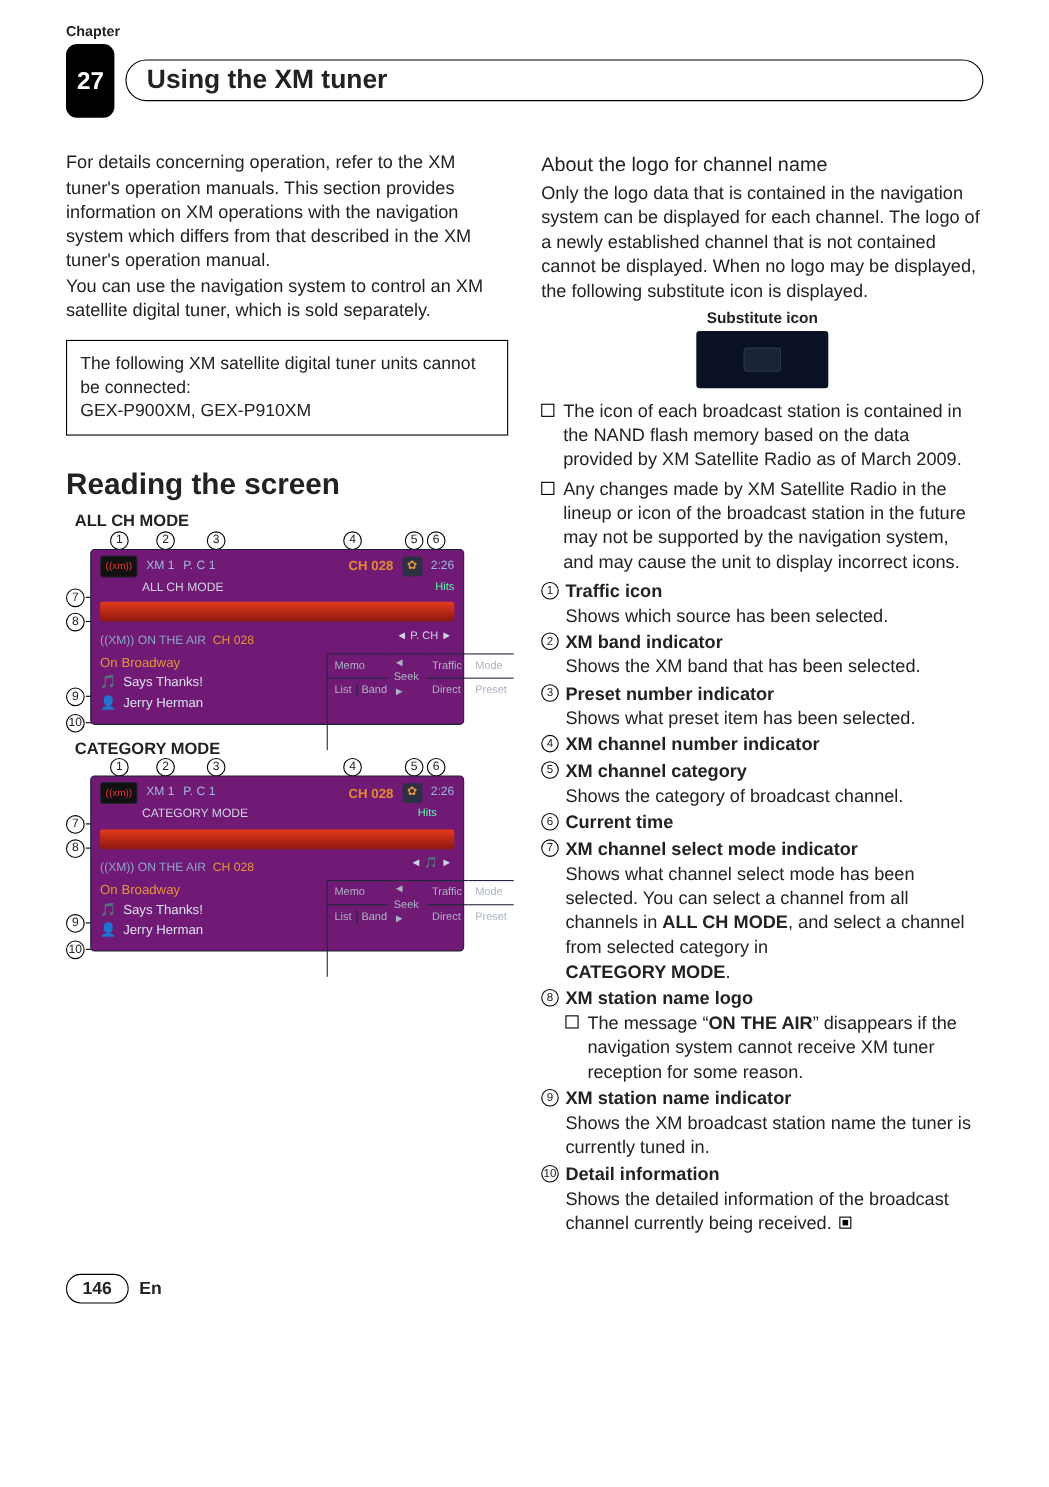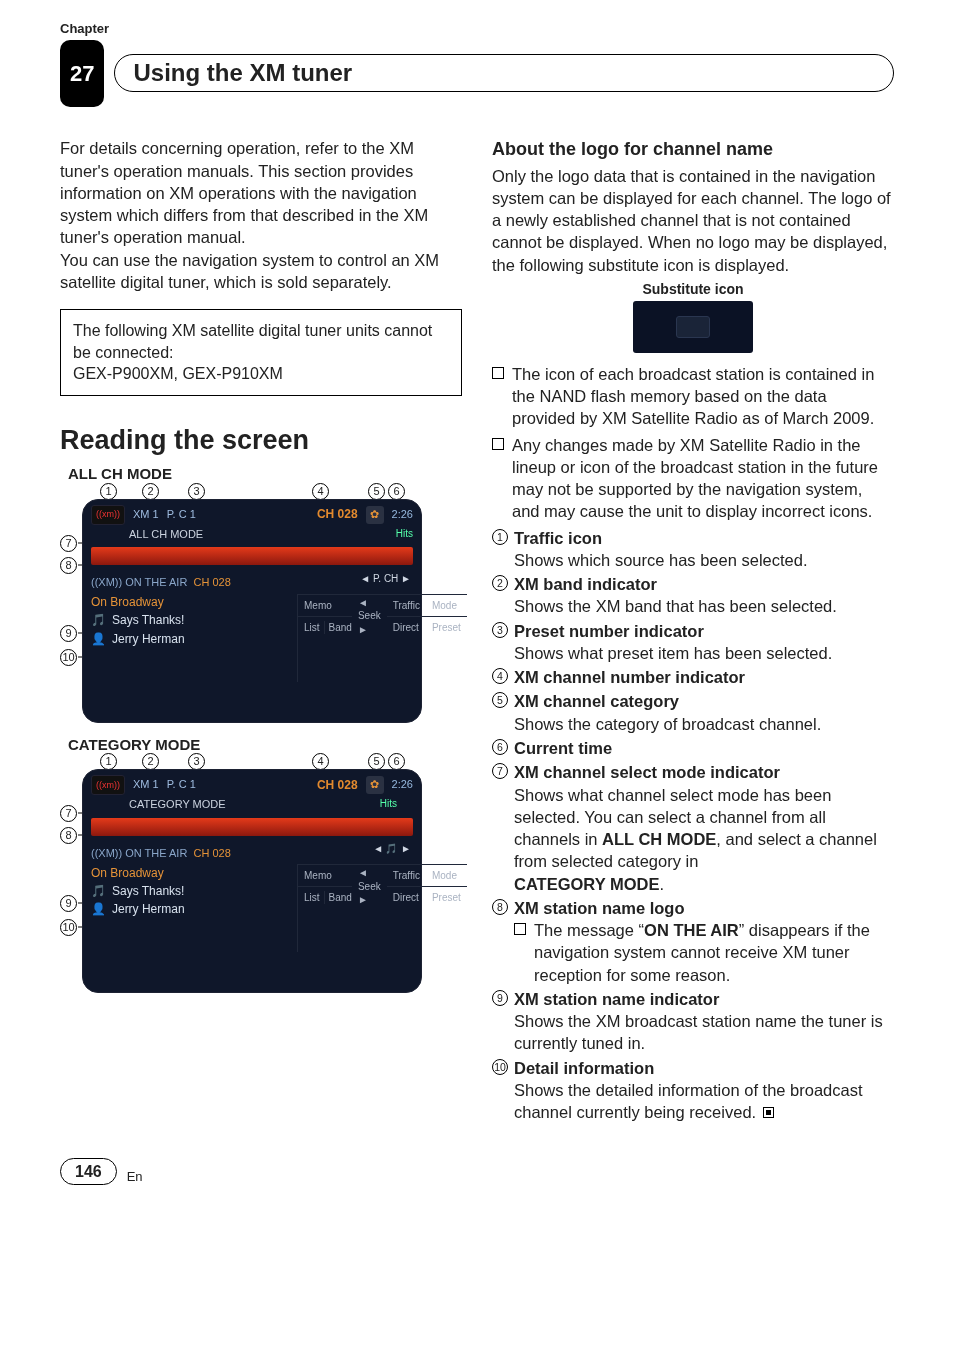--- a/index.html
+++ b/index.html
@@ -37,21 +37,21 @@
     font-family: "Arial Black", Arial, sans-serif;
     font-weight: 900; font-size: 27px; margin-top: 26px; margin-bottom: 6px;
   }
   .mode-label {
     font-family: "Arial Black", Arial, sans-serif;
     font-weight: 900; font-size: 15px; margin: 6px 0 2px 8px;
   }
   
   .shot-wrap { position: relative; padding: 12px 0 6px 22px; }
   .shot {
-    width: 340px; height: 224px; background: #0f172a; border-radius: 16px;
+    width: 340px; height: 160px; background: #701a75; border-radius: 4px;
     border: 1px solid #1d2233; position: relative; color: #cfd8ea; font-size: 11px;
   }
   .shot .top { display:flex; align-items:center; gap:8px; padding:5px 8px 2px 8px; }
   .shot .src-icon { width:34px; height:20px; background:#111; border:1px solid #223; border-radius:3px; display:flex; align-items:center; justify-content:center; color:#e33; font-size:9px;}
   .shot .top .xm { color:#9fbce0; font-size:11px; }
   .shot .top .ch { margin-left:auto; color:#e38a2e; font-size:12px; font-weight:bold;}
   .shot .top .gear { width:18px;height:18px;background:#2a3142;border-radius:3px;display:flex;align-items:center;justify-content:center;color:#e59338;font-size:11px;}
   .shot .top .clock { color:#96b8de; font-size:11px; }
   .shot .modeline { padding:0 8px 4px 46px; color:#cbd3df; font-size:11px; display:flex; }
   .shot .modeline .hits { margin-left:auto; color:#5fa; font-size:10px; }
@@ -70,38 +70,38 @@
     display:inline-flex; width:17px; height:17px; border:1px solid #000; border-radius:50%;
     align-items:center; justify-content:center; font-size:11px; background:#fff; font-family: Arial, sans-serif;
     position:absolute;
   }
   .c-circ::after{ content:""; position:absolute; top:17px; left:50%; width:1px; height:8px; background:#000; transform:translateX(-50%);}
   .c-left { position:absolute; left:0; width:22px; }
   .c-left .c-circ::after{ top:50%; left:17px; height:1px; width:6px; transform:translateY(-50%);}
   .c1{left:18px;} .c2{left:60px;} .c3{left:106px;} .c4{left:230px;} .c5{left:286px;} .c6{left:306px;}
 
   
-  h3.mid { font-family:"Arial Black", Arial, sans-serif; font-weight:700; font-size:18px; margin-bottom:3px;}
+  h3.mid { font-family:"Arial Black", Arial, sans-serif; font-weight:400; font-size:18px; margin-bottom:3px;}
   .sub-fig { text-align:center; font-weight:bold; font-size:14px; margin-top:4px; }
   .sub-img { width:120px; height:52px; background:#0b1225; margin:2px auto 10px auto; border-radius:3px; display:flex; align-items:center; justify-content:center; }
   .sub-img-inner { width:34px; height:22px; background:#1a2438; border:1px solid #2a3650; border-radius:3px;}
   .bul { display:flex; gap:8px; margin-bottom:4px; }
   .bul .sq { width:12px; height:12px; border:1.4px solid #000; margin-top:4px; flex-shrink:0;}
   .def-list > div { display:flex; gap:6px; margin-top:2px;}
   .def-num { display:inline-flex; width:16px; height:16px; border:1px solid #000; border-radius:50%; align-items:center; justify-content:center; font-size:10.5px; margin-top:2px; flex-shrink:0; font-family: Arial; }
   .def-body { flex:1; }
   .def-body .dt { font-weight:bold; }
   .def-body .dd { }
   .nested { display:flex; gap:8px; margin-left:0; }
   .nested .sq { width:12px; height:12px; border:1.4px solid #000; margin-top:4px; flex-shrink:0;}
   .end-sq { display:inline-block; width:11px; height:11px; border:1.4px solid #000; margin-left:2px; position:relative; }
   .end-sq::after{content:""; position:absolute; inset:2px; background:#000;}
-  .footer { margin-top:34px; display:flex; align-items:flex-end; gap:10px;}
+  .footer { margin-top:34px; display:flex; align-items:center; gap:10px;}
   .page-oval { border:1.5px solid #000; border-radius:16px; padding:2px 14px; font-weight:bold; font-size:16px;}
-  .en { font-weight:normal; font-size:13px; }
+  .en { font-weight:bold; font-size:16px; }
   b.allcaps{ font-family:"Arial Black", Arial, sans-serif; font-weight:900; }
 </style>
 </head>
 <body>
 
 <div class="chapter-line">Chapter</div>
 <div class="header-row">
   <div class="chapter-num">27</div>
   <div class="section-pill">Using the XM tuner</div>
 </div>

